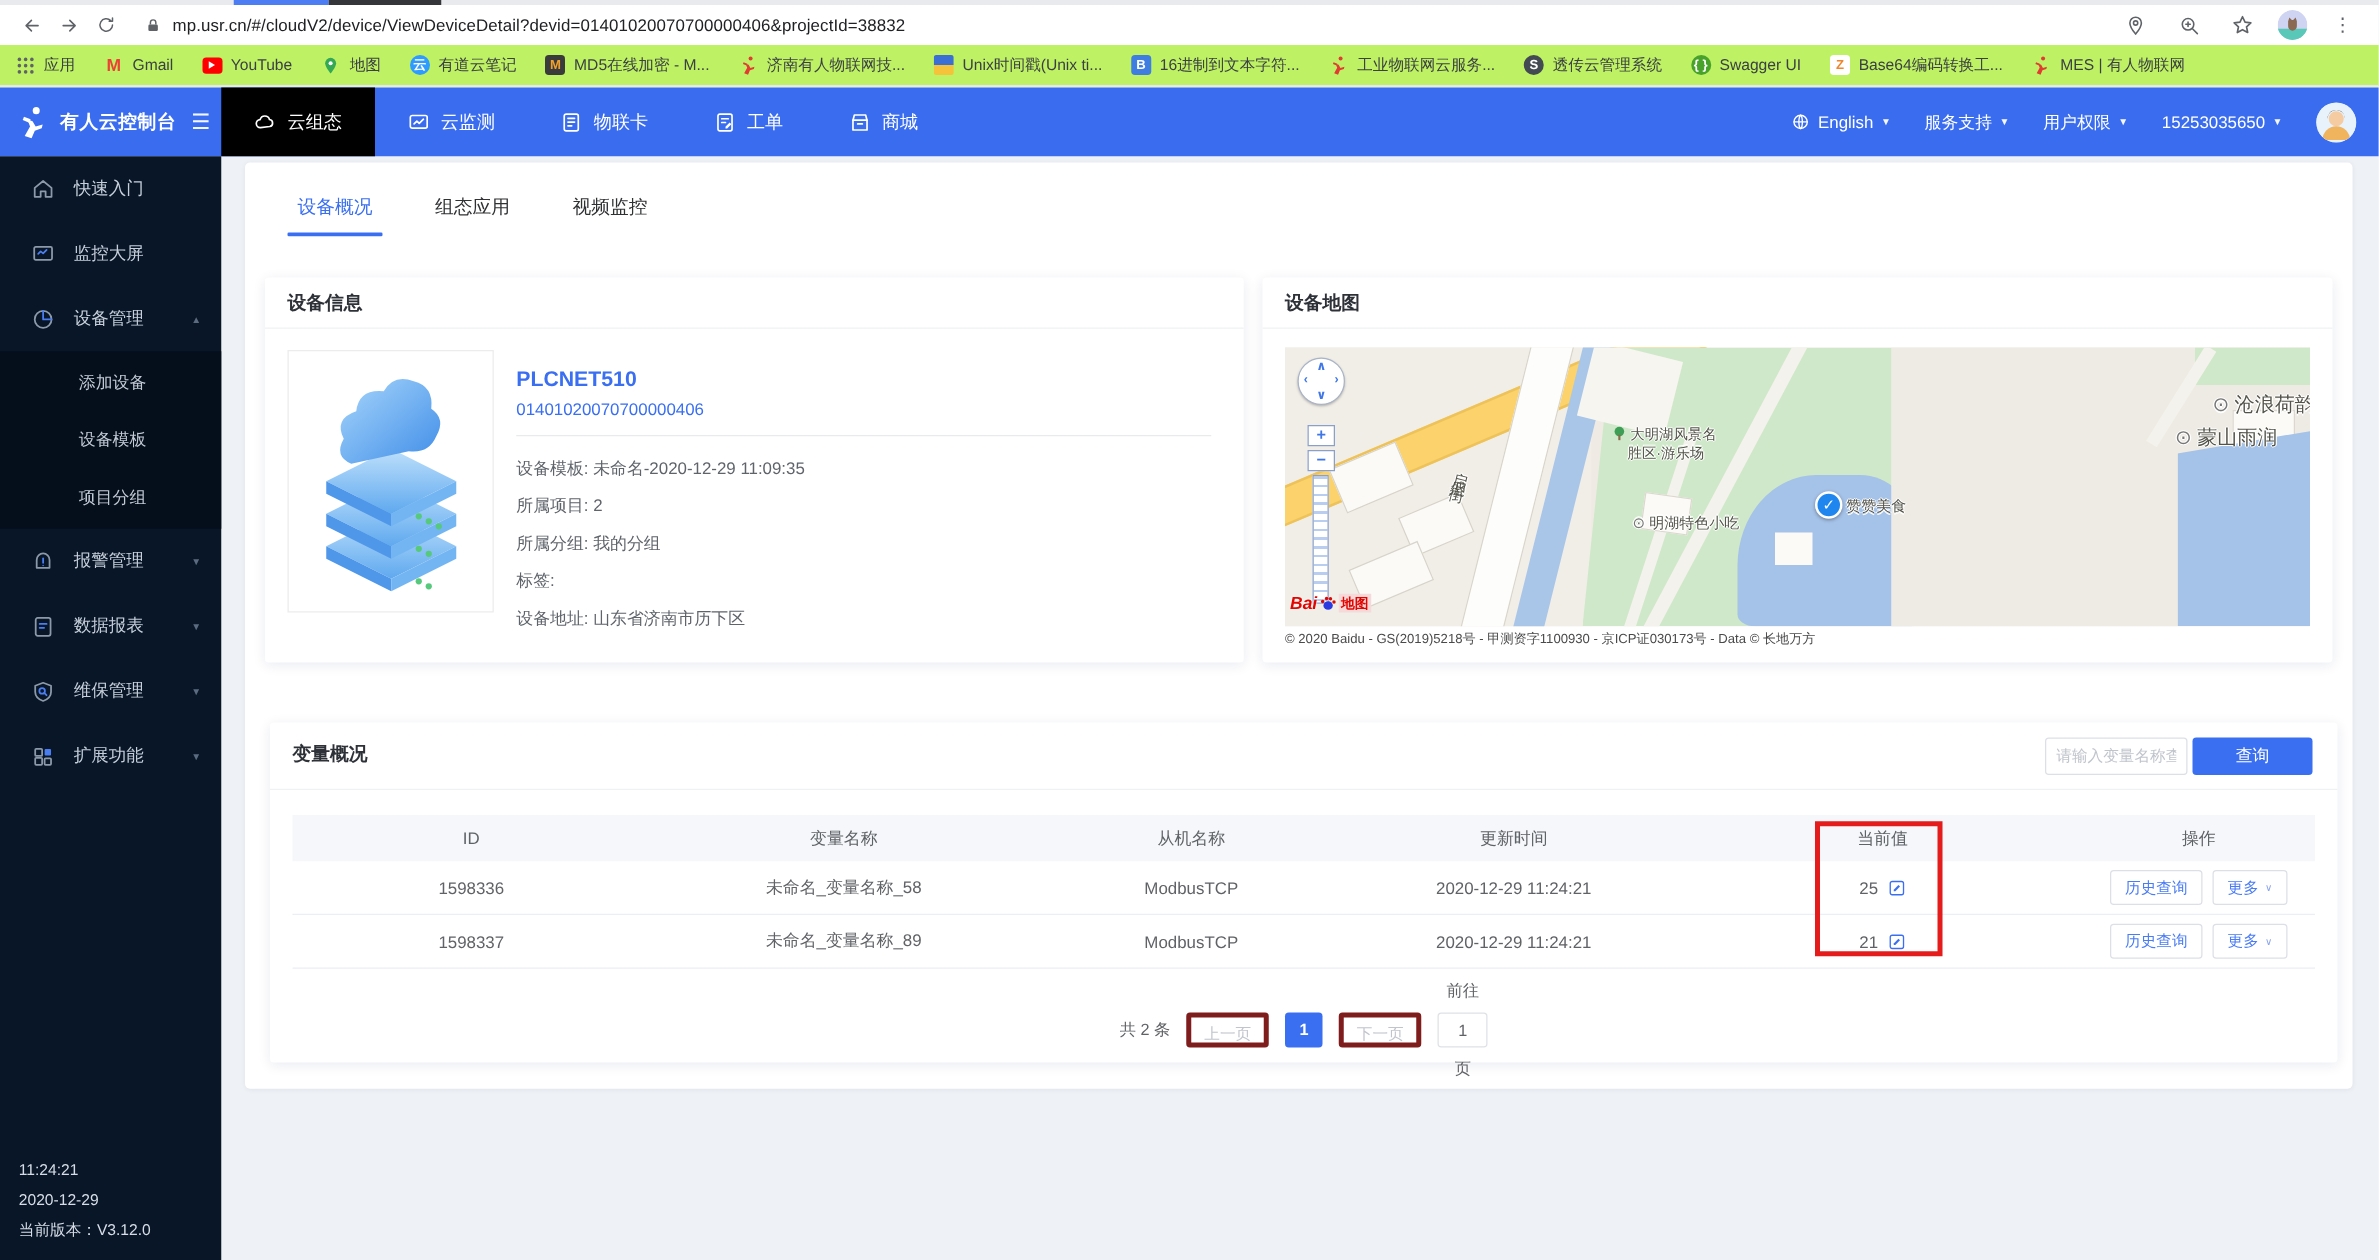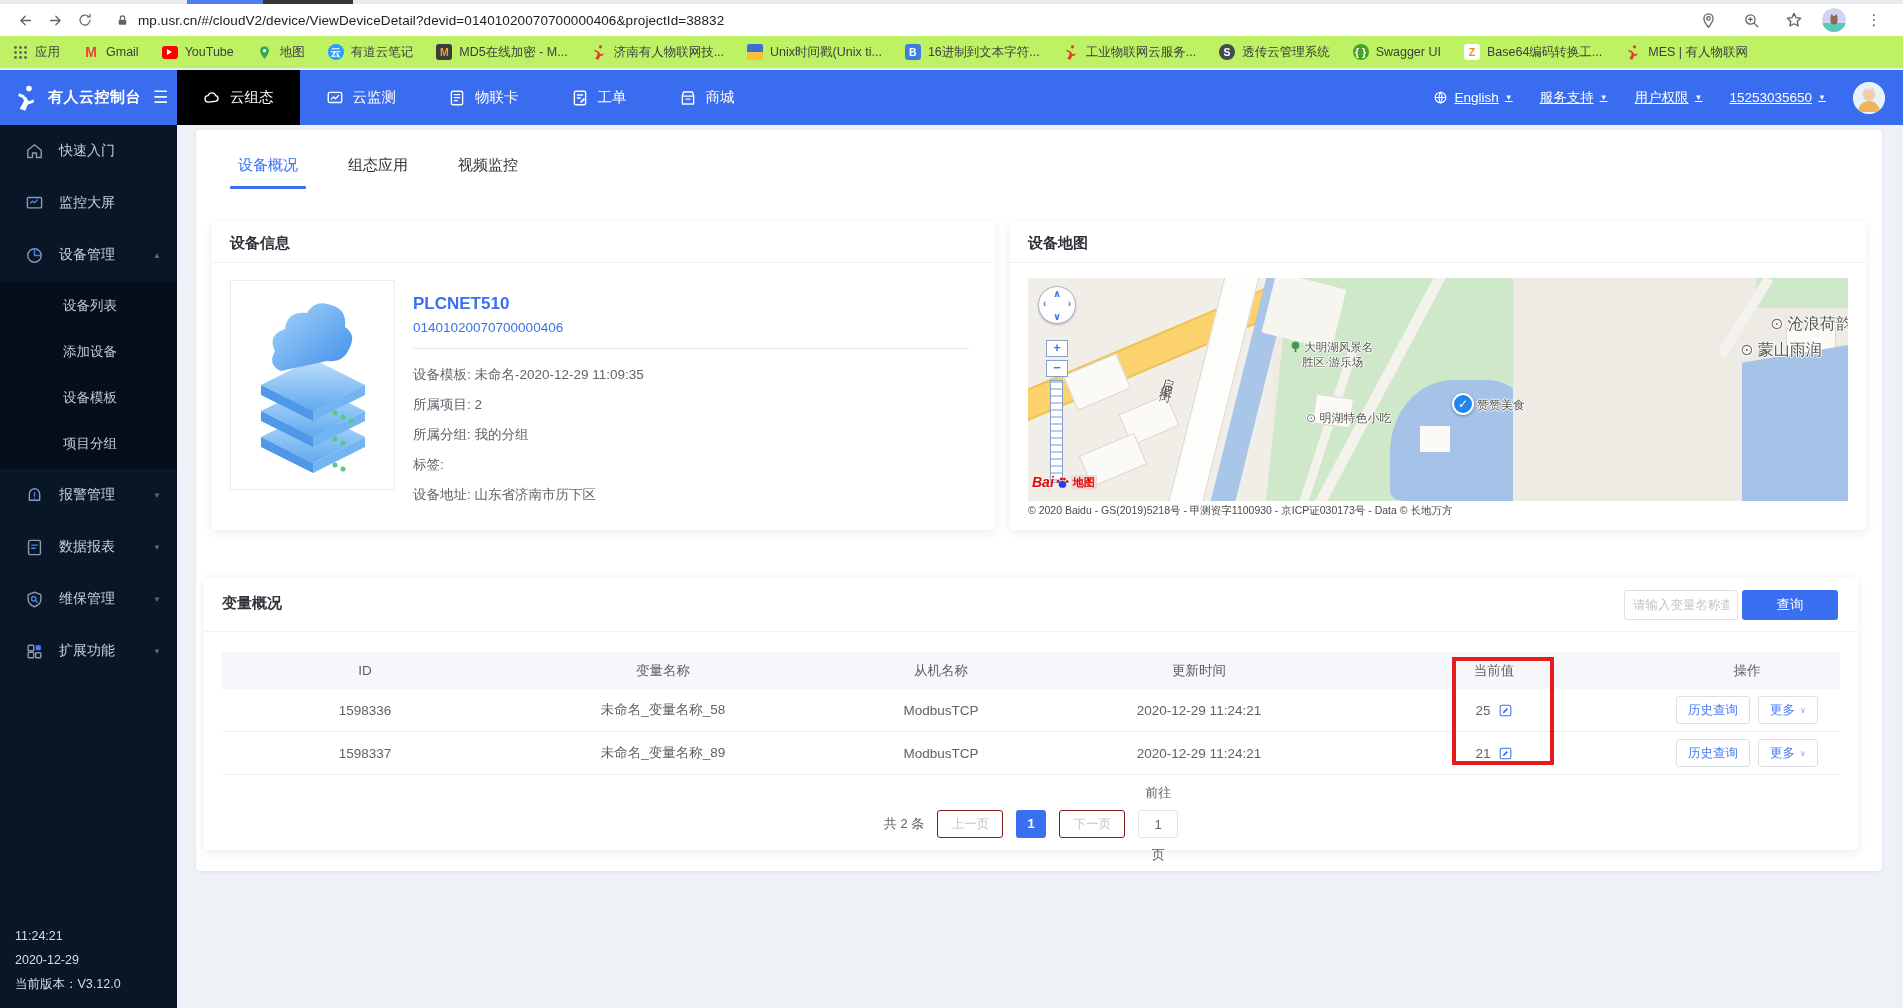--- a/index.html
+++ b/index.html
@@ -27,21 +27,21 @@
   
   .appnav { position:absolute; left:0; top:70px; width:100%; height:55px; background:#3a6cf0;
             display:flex; align-items:stretch; color:#fff; }
   .brand { width:177px; display:flex; align-items:center; padding-left:13px; gap:8px; flex:none; }
   .brand-name { font-size:15px; font-weight:bold; letter-spacing:.5px; }
   .hamburger { margin-left:4px; font-size:17px; opacity:.95; }
   .nav-tabs { display:flex; align-items:stretch; }
   .nav-tab { display:flex; align-items:center; gap:9px; padding:0 26px; font-size:14.5px; }
   .nav-tab.active { background:#000000; }
   .nav-right { margin-left:auto; display:flex; align-items:center; gap:27px; padding-right:18px; font-size:13.5px; }
-  .nav-right .item { display:flex; align-items:center; gap:6px;text-decoration:underline; }
+  .nav-right .item { display:flex; align-items:center; gap:6px; }
   .caret { font-size:8px; opacity:.95; }
   .nav-avatar { width:32px; height:32px; border-radius:50%; overflow:hidden; background:#e8f2fb; }
 
   
   .sidebar { position:absolute; left:0; top:125px; width:177px; height:883px; background:#081627; }
   .sb-item { height:52px; display:flex; align-items:center; padding:0 16px 0 25px;
              color:#c6cfda; font-size:14px; }
   .sb-item .sb-ic { width:19px; height:19px; margin-right:15px; color:#8b99ab; flex:none; }
   .sb-item .arrow { margin-left:auto; font-size:8px; color:#5c6b80; }
   .sb-sub { background:#050e1b; padding:2px 0; }
@@ -89,21 +89,21 @@
                 border:1px solid #8aa0c8;
                 background-image:repeating-linear-gradient(180deg,#b9cdf0 0 2px,transparent 2px 7px); }
   .marker { position:absolute; width:22px; height:22px; border-radius:50%; background:#1f86f0;
             border:2px solid #fff; box-shadow:0 1px 3px rgba(0,0,0,.35); color:#fff; font-size:12px;
             font-weight:bold; text-align:center; line-height:19px; }
   .bd-logo { position:absolute; left:4px; top:196px; display:flex; align-items:flex-end; gap:1px; }
   .bd-bai { color:#e10601; font-weight:bold; font-size:14px; font-style:italic; text-shadow:0 0 2px #fff; }
   .bd-map { color:#e10601; font-weight:bold; font-size:11px; background:#f6d9d9; padding:0 2px; }
 
   
-  .card-vars { left:8px; top:448px; width:1654px; height:272px; }
+  .card-vars { left:20px; top:448px; width:1654px; height:272px; }
   .vars-head { position:absolute; left:0; top:0; width:100%; height:54px; }
   .vars-title { position:absolute; left:18px; top:16px; font-size:15px; font-weight:bold; color:#2e3238; }
   .vars-search { position:absolute; right:20px; top:12px; display:flex; gap:4px; }
   .search-input { width:114px; height:30px; border:1px solid #dcdfe6; border-radius:3px;
                   padding:0 8px; font-size:12.5px; color:#606266; outline:none; }
   .search-input::placeholder { color:#c0c4cc; }
   .btn-primary { width:96px; height:30px; background:#3a6ff2; color:#fff; border:none;
                  border-radius:3px; font-size:13.5px; }
   .vtable { position:absolute; left:18px; top:74px; width:1618px; }
   .vrow { display:flex; align-items:center; text-align:center; }
@@ -112,21 +112,21 @@
   .c1{width:286px;} .c2{width:310px;} .c3{width:246px;} .c4{width:270px;} .c5{width:320px;} .c6{width:186px;}
   .val-cell { display:flex; align-items:center; justify-content:center; gap:7px; }
   .btn-plain { display:inline-flex; align-items:center; justify-content:center; height:28px;
                padding:0 11px; border:1px solid #dcdfe6; border-radius:3px; background:#fff;
                color:#4a7cf5; font-size:12.5px; white-space:nowrap; }
   .op-cell { display:flex; justify-content:center; gap:8px; }
   .more-caret { font-size:8px; margin-left:5px; color:#8aa4ef; }
 
   .pagination { position:absolute; left:0; right:0; top:206px; display:flex; justify-content:center;
                 align-items:center; gap:13px; font-size:13px; color:#606266; }
-  .pg-btn { width:66px; height:28px; line-height:26px; text-align:center; border:1px solid #7f1d1d;
+  .pg-btn { width:66px; height:28px; line-height:26px; text-align:center; border:4px solid #7f1d1d;
             border-radius:3px; color:#c0c4cc; background:#fff; font-size:12.5px; }
   .pg-num { width:30px; height:28px; line-height:28px; text-align:center; background:#3a6ff2;
             color:#fff; border-radius:3px; font-size:13px; font-weight:bold; }
   .pg-goto { display:flex; align-items:center; gap:8px;flex-direction:column; }
   .pg-input { width:40px; height:28px; border:1px solid #dfe1e6; border-radius:3px; text-align:center;
               font-size:13px; color:#606266; outline:none; }
 
   .red-box { position:absolute; left:1452px; top:657px; width:102px; height:108px;
              border:4px solid #e51c1c; z-index:40; pointer-events:none; }
 </style>
@@ -416,21 +416,20 @@
       </div>
       <div class="sb-item">
         <span class="sb-ic"><svg width="19" height="19" viewBox="0 0 24 24" fill="none" stroke="currentColor" stroke-width="1.8" stroke-linecap="round" stroke-linejoin="round">
             <circle cx="12" cy="12" r="8.5"></circle>
             <path d="M12 3.5V12h8.5" stroke="#4a7df0"></path>
           </svg></span>
         <span>设备管理</span>
         <span class="arrow">▲</span>
       </div>
       <div class="sb-sub">
-        <div class="sb-subitem">设备列表</div>
         <div class="sb-subitem">添加设备</div>
         <div class="sb-subitem">设备模板</div>
         <div class="sb-subitem">项目分组</div>
       </div>
       <div class="sb-item">
         <span class="sb-ic"><svg width="19" height="19" viewBox="0 0 24 24" fill="none" stroke="currentColor" stroke-width="1.8" stroke-linecap="round" stroke-linejoin="round">
             <path d="M12 3.5a6.5 6.5 0 0 1 6.5 6.5v8h-13v-8A6.5 6.5 0 0 1 12 3.5z"></path>
             <path d="M12 8.5v4.5" stroke="#4a7df0"></path>
             <circle cx="12" cy="15.7" r=".8" fill="#4a7df0" stroke="none"></circle>
           </svg></span>

